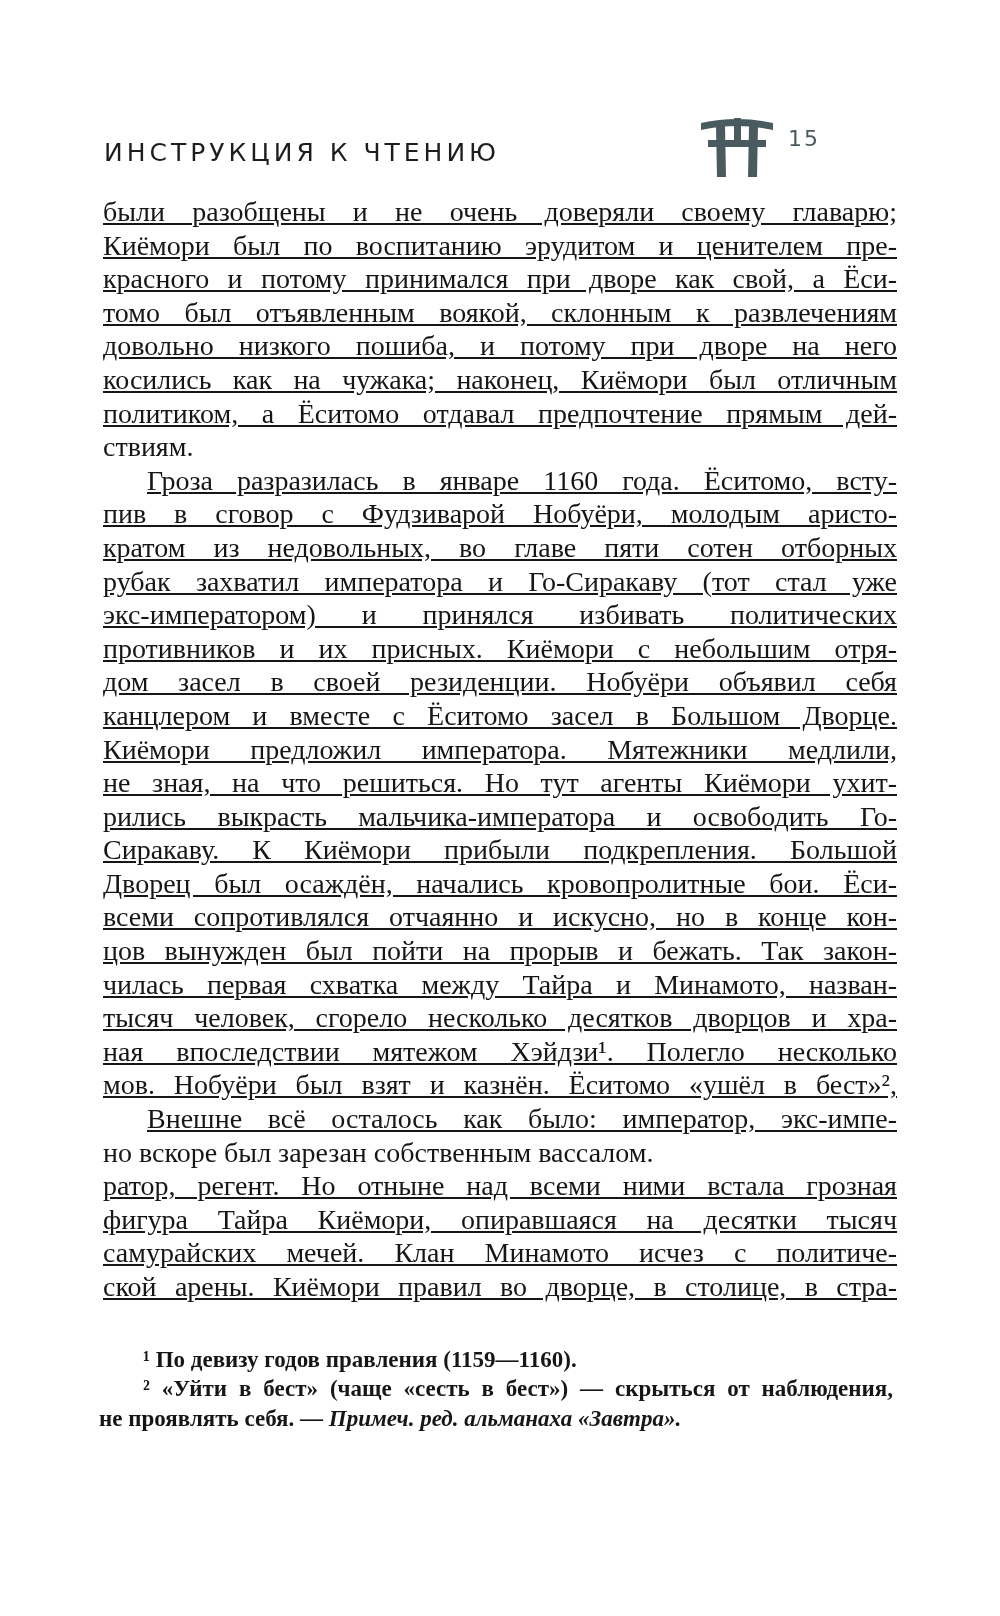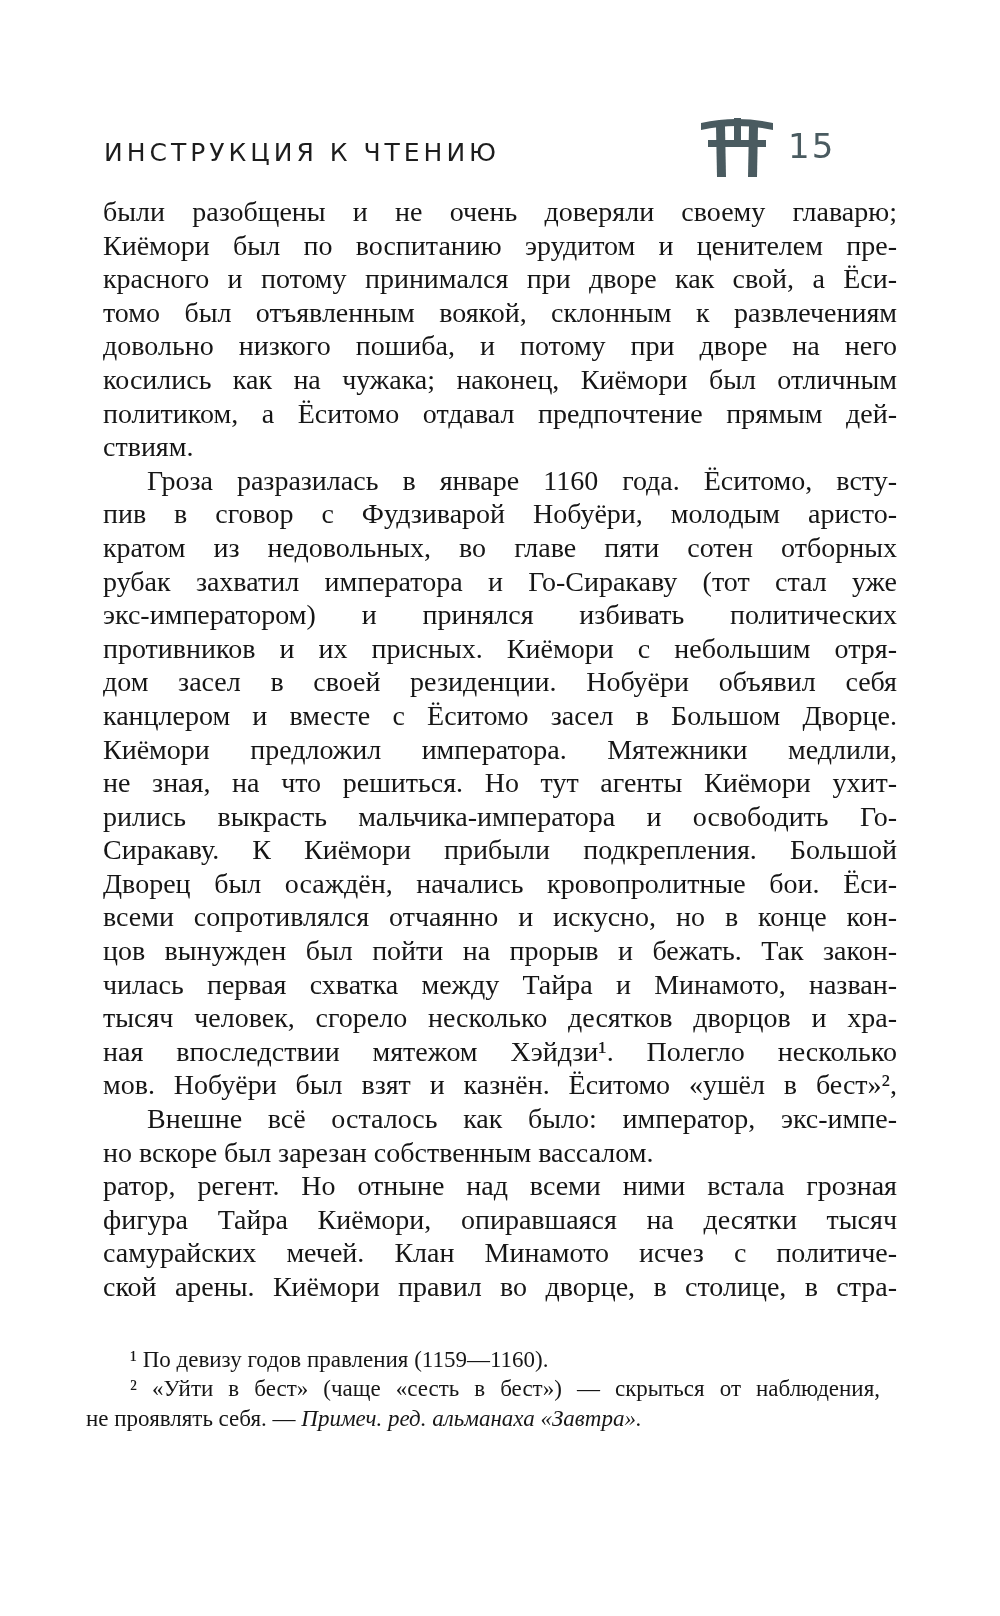--- a/index.html
+++ b/index.html
@@ -21,37 +21,38 @@
     font-size: 25px; font-weight: 500; letter-spacing: 4px;
     color: #1d1d1d; white-space: nowrap;
   }
   .ornament {
     position: absolute; left: 700px; top: 114px;
     color: var(--accent, #44555b); line-height: 0;
   }
   .page-number {
     position: absolute; left: 788px; top: 126px;
     font-family: "DejaVu Sans", sans-serif;
-    font-size: 34px; letter-spacing: 2px;
+    font-size: 22px; letter-spacing: 2px;
     color: var(--accent, #44555b);
   }
   
   .body-text {
     position: absolute; left: 103px; top: 195px; width: 794px;
     font-size: 28px; line-height: 33.6px;
     color: var(--ink, #151515);
   }
   .line { white-space: normal; }
-  .line.just { text-align: justify; text-align-last: justify; }
+  .line.just { text-align: justify; text-align-last: justify; text-decoration: underline; }
   .line.indent { text-indent: 44px; }
   
   .footnotes {
-    position: absolute; left: 86px; top: 1345px; width: 794px;
+    position: absolute; left: 99px; top: 1345px; width: 794px;
     font-size: 23px; line-height: 29.4px;
     color: var(--ink, #151515);
+    font-weight: bold;
   }
   .fn-line.just { text-align: justify; text-align-last: justify; }
   .fn-line.indent { text-indent: 44px; }
   .italic { font-style: italic; }
 </style>
 </head>
 <body>
 
 <div class="page">
 

